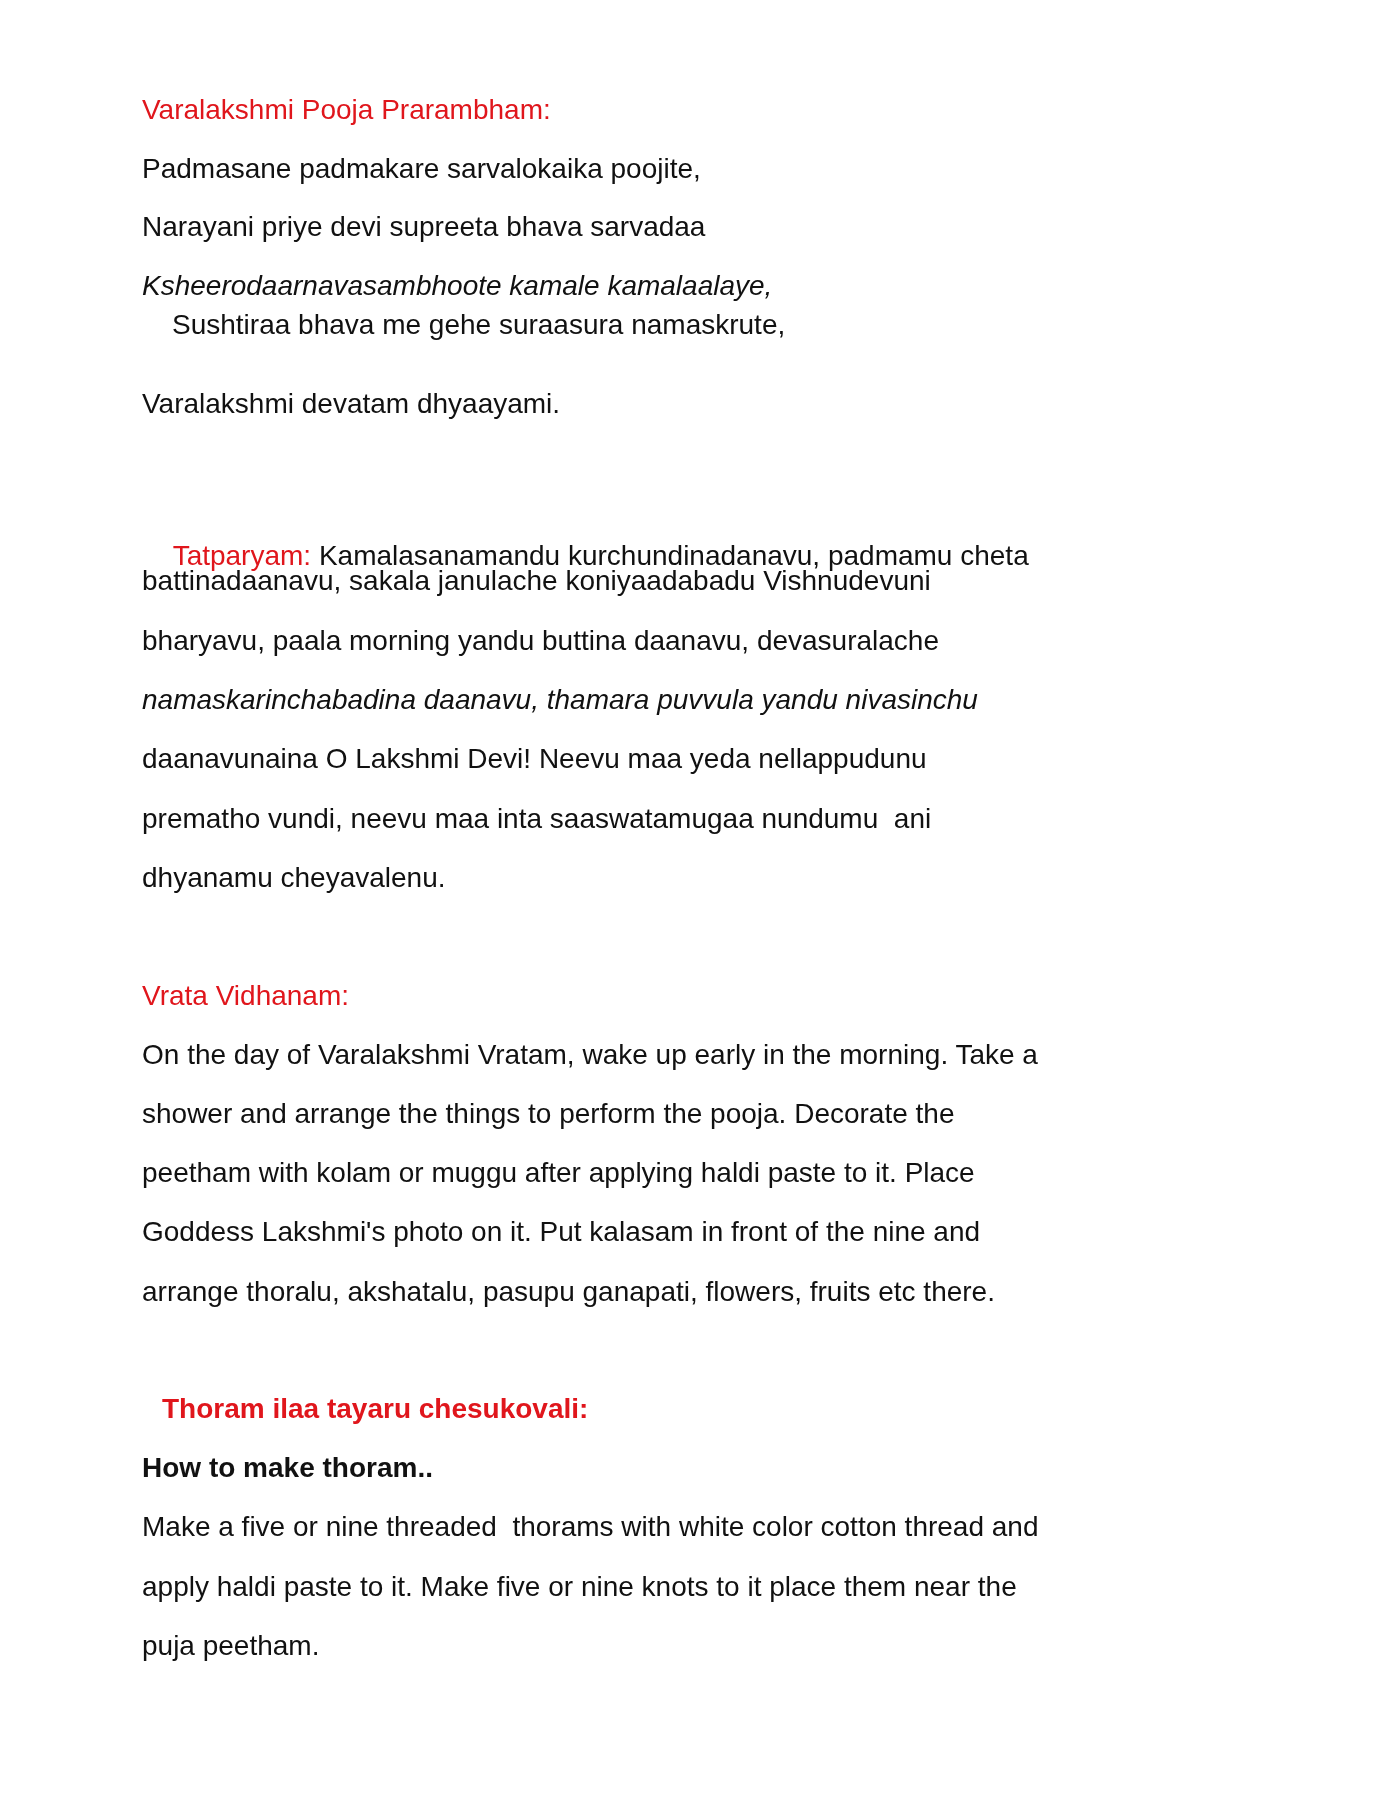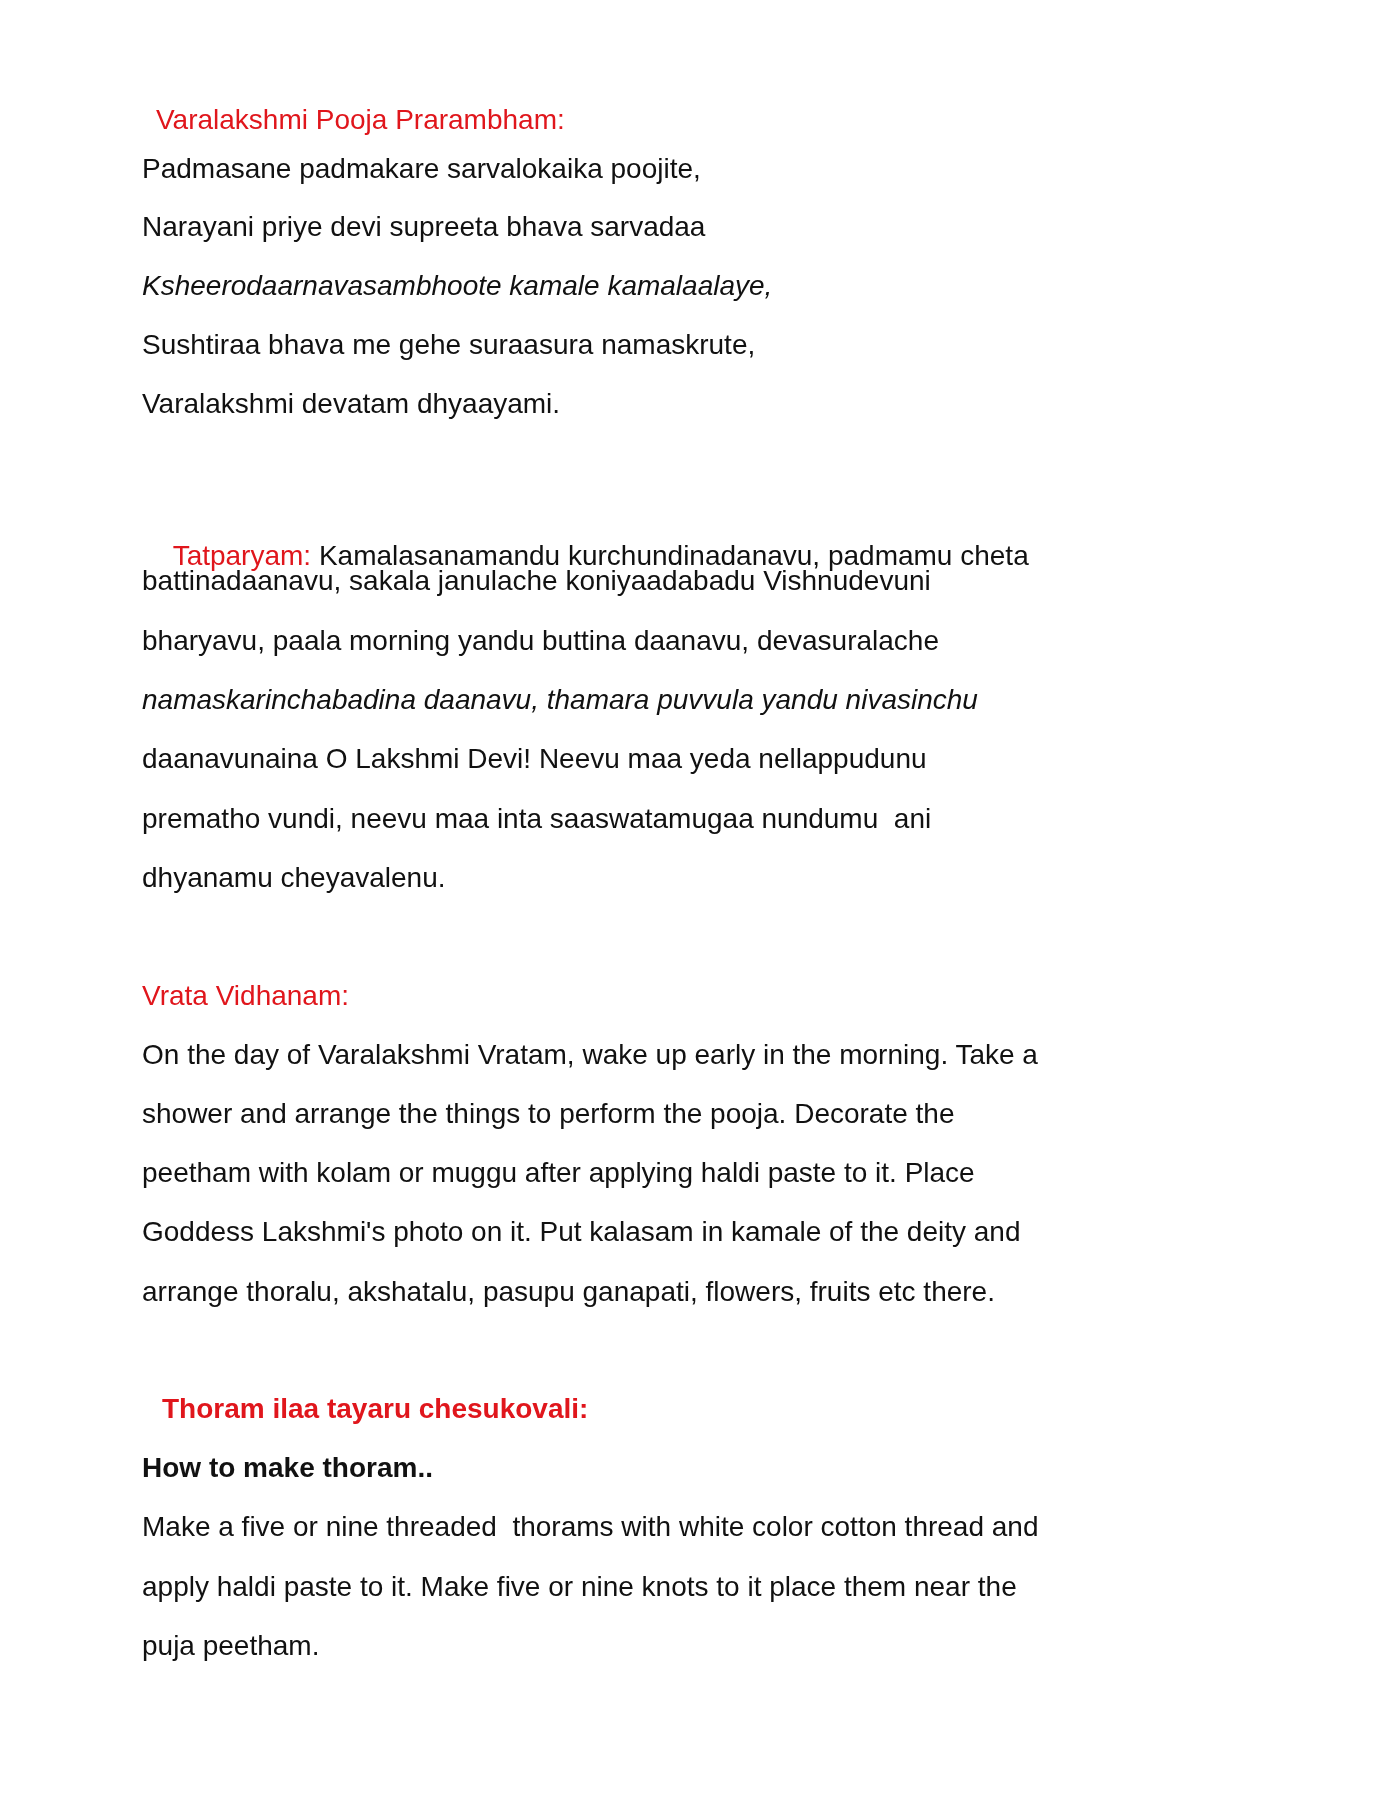--- a/index.html
+++ b/index.html
@@ -8,42 +8,42 @@
   .line { position:absolute; left:142px; white-space:pre; font-size:28px; line-height:34px; height:34px; }
   .head { color:#e0161c; font-weight:normal; }
   .bold { font-weight:bold; }
   .red { color:#e0161c; }
 </style>
 </head>
 <body>
 
 <div>
 
-  <div class="line head" style="top:103px;margin-left:14px;">Varalakshmi Pooja Prarambham:</div>
+  <div class="line head" style="top:93px;">Varalakshmi Pooja Prarambham:</div>
   <div class="line" style="top:152px;">Padmasane padmakare sarvalokaika poojite,</div>
   <div class="line" style="top:210px;">Narayani priye devi supreeta bhava sarvadaa</div>
   <div class="line" style="top:269px;font-style:italic;">Ksheerodaarnavasambhoote kamale kamalaalaye,</div>
-  <div class="line" style="top:328px;">Sushtiraa bhava me gehe suraasura namaskrute,</div>
+  <div class="line" style="top:308px;margin-left:30px;">Sushtiraa bhava me gehe suraasura namaskrute,</div>
   <div class="line" style="top:387px;">Varalakshmi devatam dhyaayami.</div>
 
   <div class="line" style="top:505px;">
     <span class="red">Tatparyam:</span><span> Kamalasanamandu kurchundinadanavu, padmamu cheta</span>
   </div>
   <div class="line" style="top:564px;">battinadaanavu, sakala janulache koniyaadabadu Vishnudevuni</div>
   <div class="line" style="top:624px;">bharyavu, paala morning yandu buttina daanavu, devasuralache</div>
   <div class="line" style="top:683px;font-style:italic;">namaskarinchabadina daanavu, thamara puvvula yandu nivasinchu</div>
   <div class="line" style="top:742px;">daanavunaina O Lakshmi Devi! Neevu maa yeda nellappudunu</div>
   <div class="line" style="top:802px;">prematho vundi, neevu maa inta saaswatamugaa nundumu  ani</div>
   <div class="line" style="top:861px;">dhyanamu cheyavalenu.</div>
 
   <div class="line head" style="top:979px;">Vrata Vidhanam:</div>
   <div class="line" style="top:1038px;">On the day of Varalakshmi Vratam, wake up early in the morning. Take a</div>
   <div class="line" style="top:1097px;">shower and arrange the things to perform the pooja. Decorate the</div>
   <div class="line" style="top:1156px;">peetham with kolam or muggu after applying haldi paste to it. Place</div>
-  <div class="line" style="top:1215px;">Goddess Lakshmi's photo on it. Put kalasam in kamale of the deity and</div>
+  <div class="line" style="top:1215px;">Goddess Lakshmi's photo on it. Put kalasam in front of the nine and</div>
   <div class="line" style="top:1275px;">arrange thoralu, akshatalu, pasupu ganapati, flowers, fruits etc there.</div>
 
   <div class="line head bold" style="top:1392px;margin-left:20px;">Thoram ilaa tayaru chesukovali:</div>
   <div class="line bold" style="top:1451px;">How to make thoram..</div>
   <div class="line" style="top:1510px;">Make a five or nine threaded  thorams with white color cotton thread and</div>
   <div class="line" style="top:1570px;">apply haldi paste to it. Make five or nine knots to it place them near the</div>
   <div class="line" style="top:1629px;">puja peetham.</div>
 
 </div>
 

